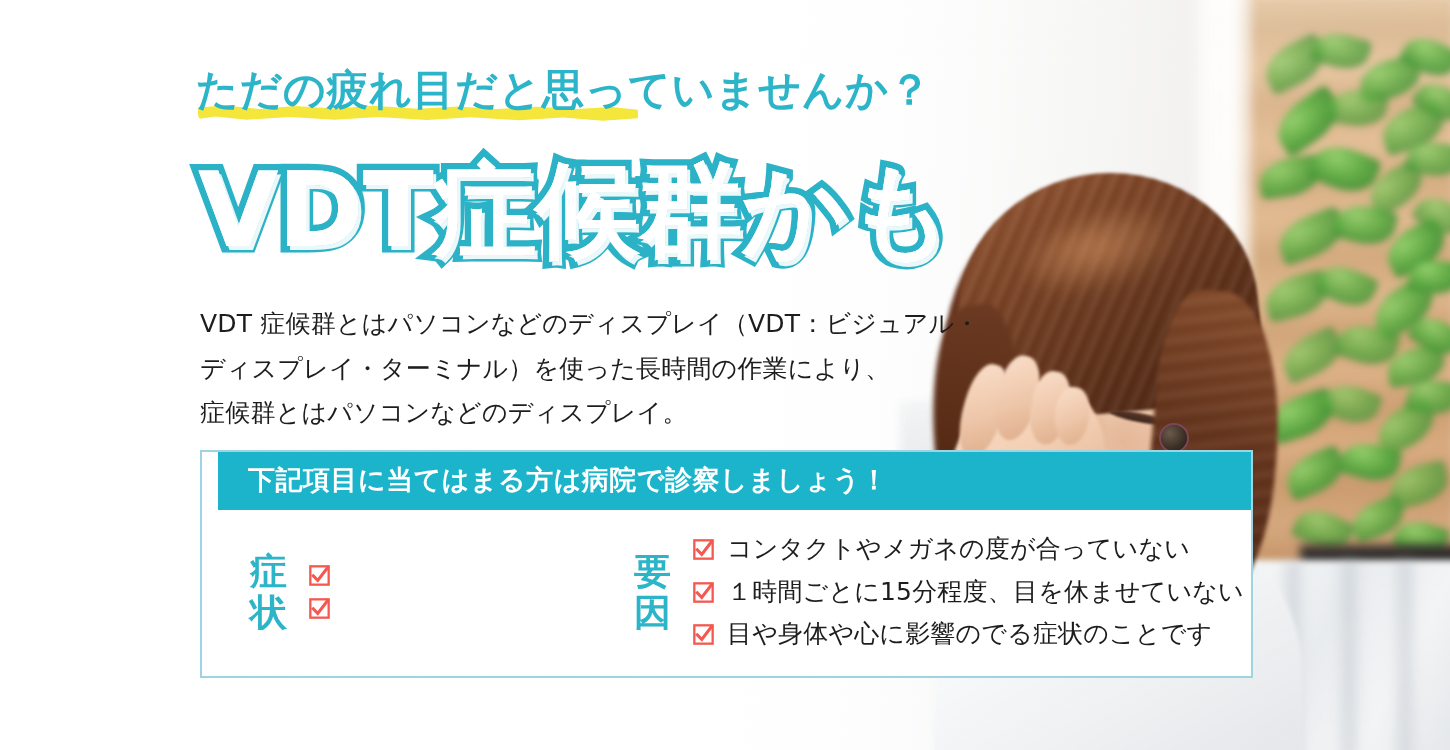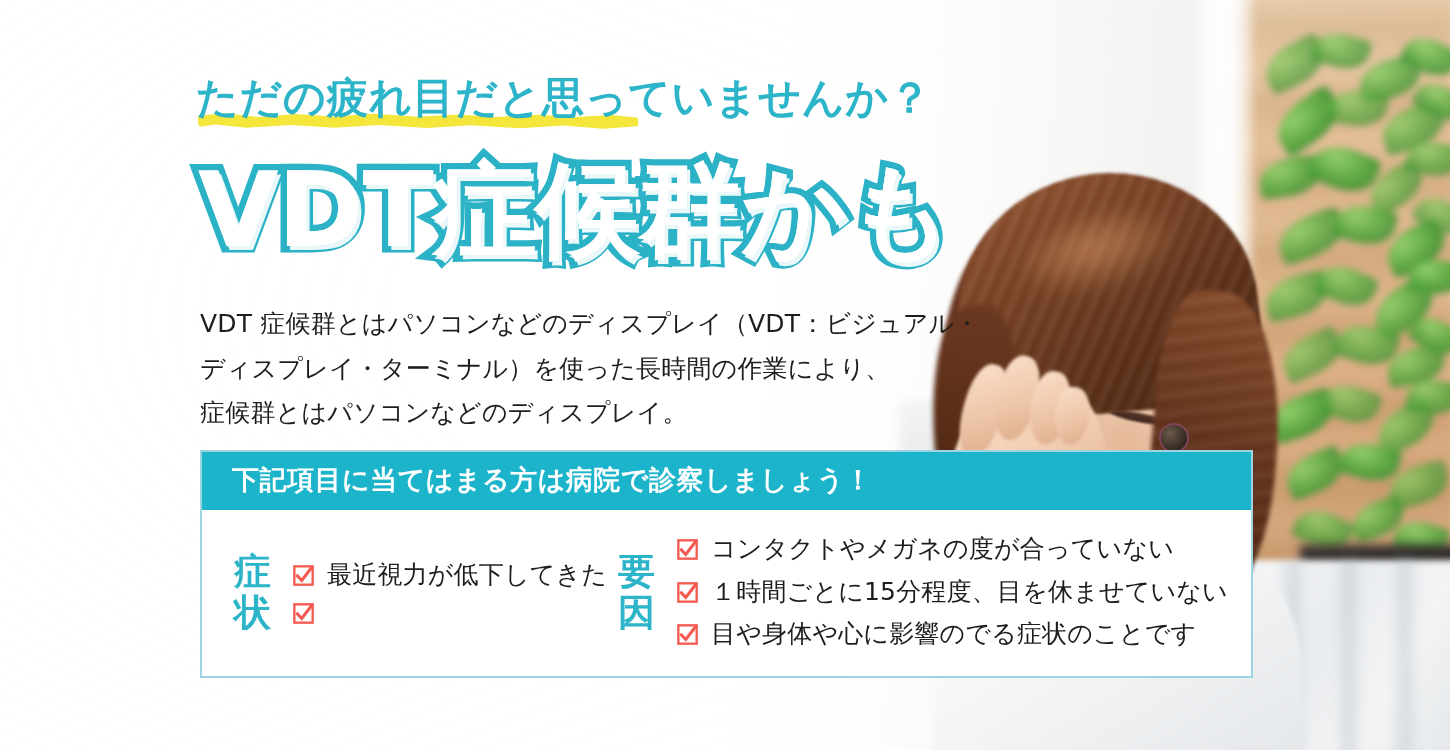--- a/index.html
+++ b/index.html
@@ -307,21 +307,21 @@
   
   .content {
     position: absolute;
     inset: 0;
     z-index: 5;
   }
 
   
   .kicker-wrap {
     position: absolute;
-    left: 196px; top: 76px;
+    left: 196px; top: 68px;
     height: 62px;
   }
   .kicker-hl {
     position: absolute;
     left: 2px; top: 36px;
     width: 440px; height: 17px;
     background: #f5e63c;
     border-radius: 3px 8px 4px 7px;
     clip-path: polygon(
       0% 22%, 6% 8%, 14% 30%, 22% 12%, 31% 26%, 40% 10%,
@@ -377,20 +377,21 @@
     letter-spacing: 0.2px;
   }
 
   
   .panel {
     position: absolute;
     left: 200px; top: 450px;
     width: 1053px;
     border: 2px solid #9ed4e2;
     background: #ffffff;
+    padding-left: 16px;
   }
   .panel-head {
     background: #1bb4cb;
     padding: 12px 30px 14px 30px;
   }
   .panel-head-text {
     font-size: 27px;
     font-weight: 700;
     color: #ffffff;
     letter-spacing: 0.5px;
@@ -541,21 +542,20 @@
       <div class="panel-body" id="panel-body">
           <div class="col col-sym">
             <div class="vlabel">症
 状</div>
             <div class="items">
               <div class="item">
                 <svg class="chk" viewBox="0 0 22 22">
                   <rect x="1.4" y="1.4" width="19.2" height="19.2" fill="none" stroke="#f4584f" stroke-width="2.4"></rect>
                   <path d="M4.5 11.3 L9.2 16.2 L19.6 2.6" fill="none" stroke="#f4584f" stroke-width="3.2" stroke-linecap="square"></path>
                 </svg>
-                <span class="item-text">最近視力が低下してきた</span>
               </div>
               <div class="item">
                 <svg class="chk" viewBox="0 0 22 22">
                   <rect x="1.4" y="1.4" width="19.2" height="19.2" fill="none" stroke="#f4584f" stroke-width="2.4"></rect>
                   <path d="M4.5 11.3 L9.2 16.2 L19.6 2.6" fill="none" stroke="#f4584f" stroke-width="3.2" stroke-linecap="square"></path>
                 </svg>
               </div>
             </div>
           </div>
           <div class="col col-cau">

